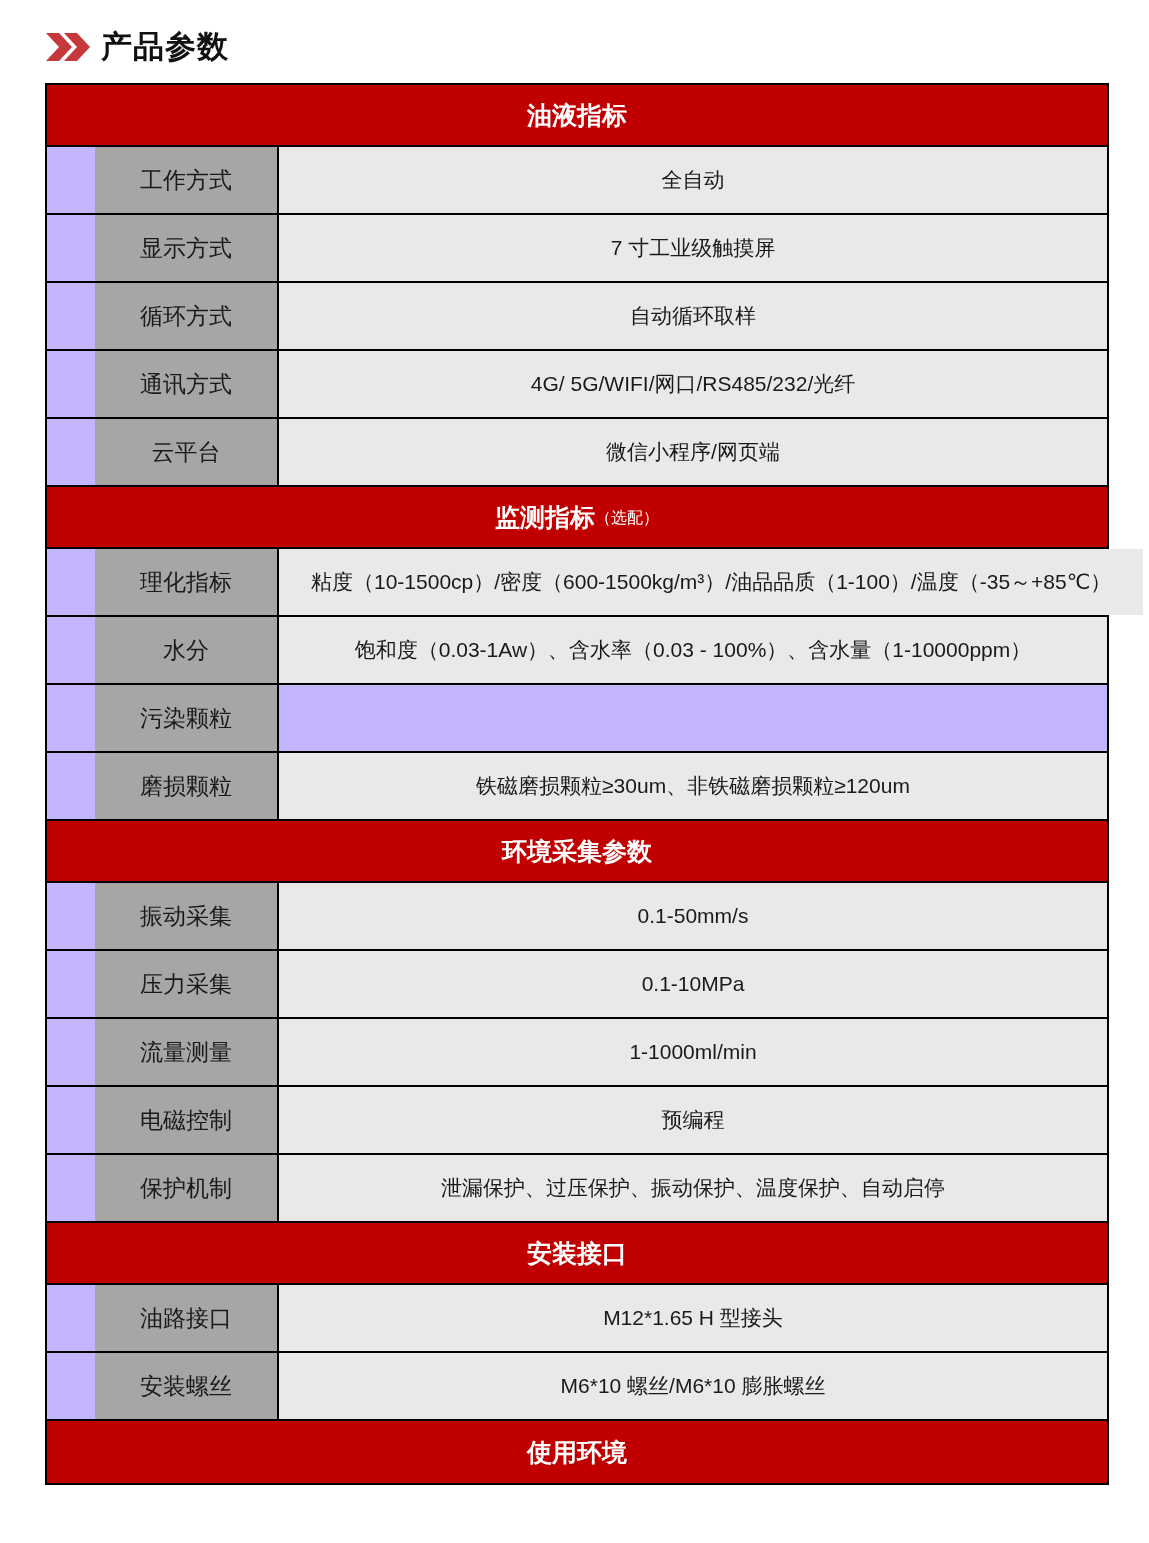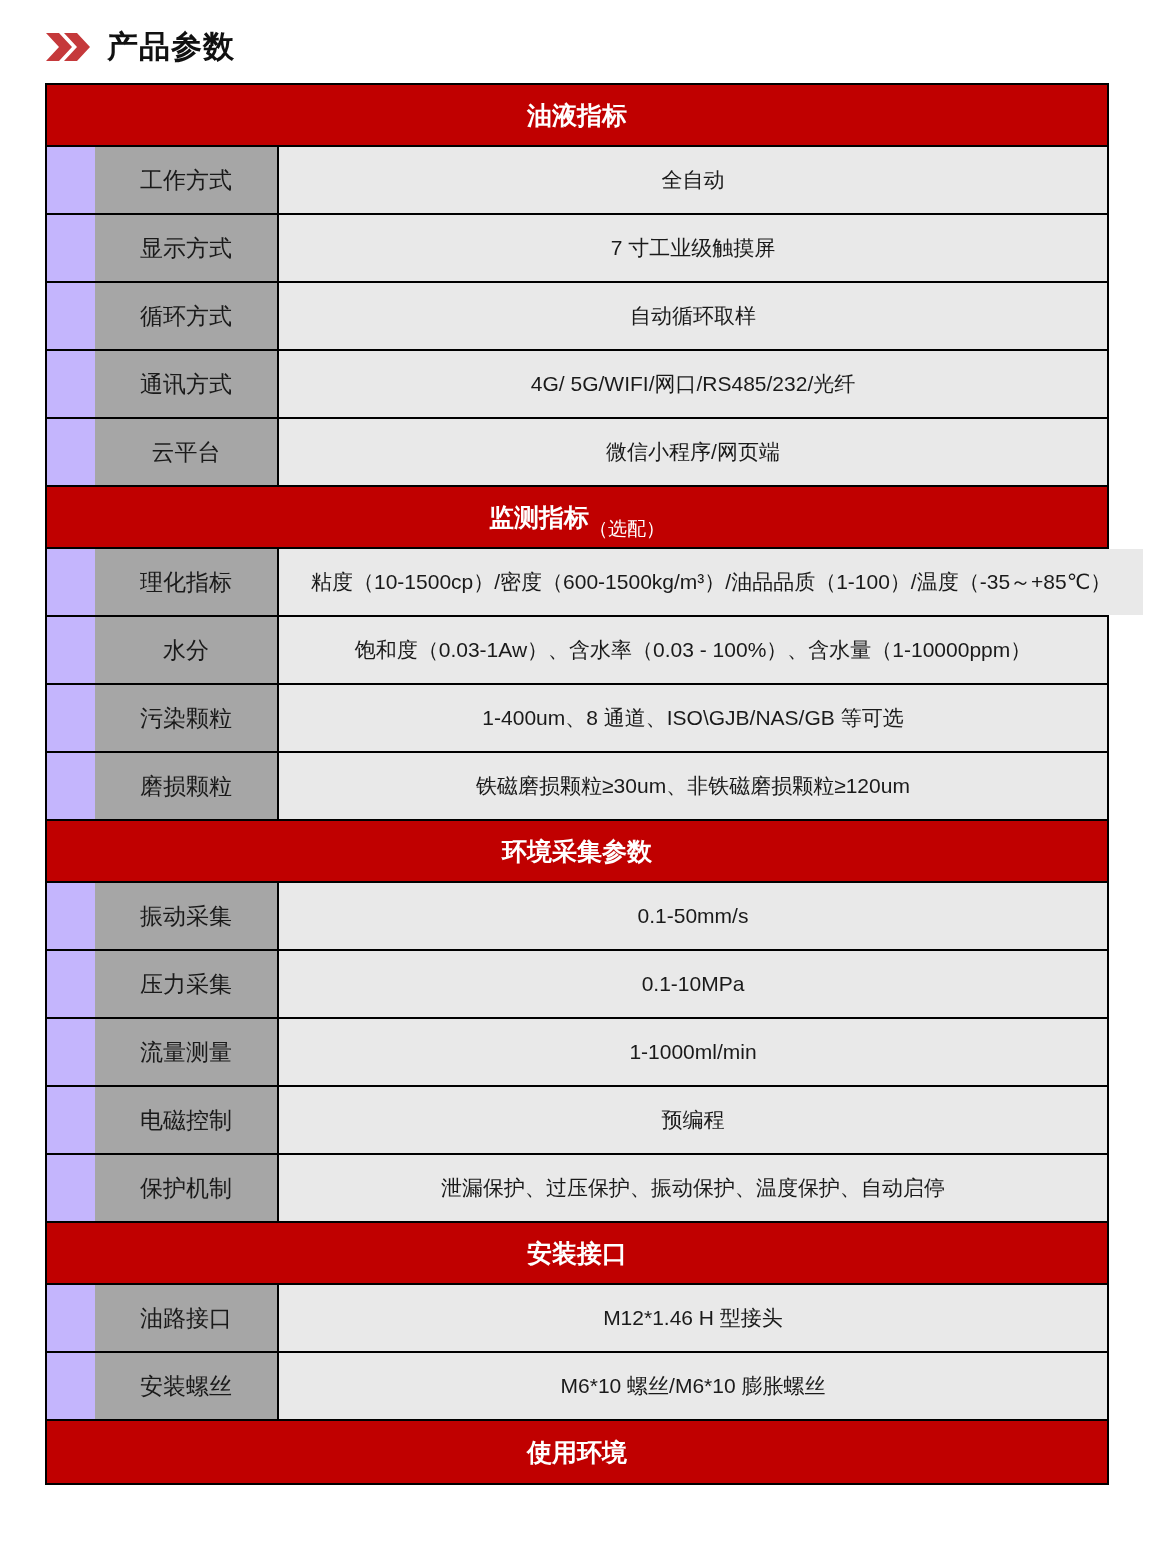--- a/index.html
+++ b/index.html
@@ -12,21 +12,21 @@
   .page {
     position: relative;
     width: 1149px;
     height: 1543px;
     background: #ffffff;
     overflow: hidden;
   }
   .title-row {
     display: flex;
     align-items: center;
-    gap: 16px;
+    gap: 10px;
     padding: 26px 0 0 45px;
     height: 42px;
   }
   .chevron-icon svg { display: block; }
   .page-title {
     margin: 0;
     font-size: 31px;
     font-weight: bold;
     letter-spacing: 1px;
     color: #111111;
@@ -46,24 +46,24 @@
     display: flex;
     align-items: center;
     justify-content: center;
     border-bottom: 2px solid var(--border, #000000);
   }
   .section-header-title {
     font-size: 25px;
     font-weight: bold;
   }
   .section-header-note {
-    font-size: 19px;
+    font-size: 16px;
     font-weight: normal;
     position: relative;
-    top: 12px;
+    top: 1px;
   }
   .param-row {
     display: flex;
     height: 68px;
     box-sizing: border-box;
     border-bottom: 2px solid var(--border, #000000);
   }
   .param-table > :last-child { border-bottom: none; }
   .label-cell {
     width: 184px;
@@ -146,21 +146,20 @@
     <div class="value-cell">粘度（10-1500cp）/密度（600-1500kg/m³）/油品品质（1-100）/温度（-35～+85℃）</div>
   </div>
 
   <div class="param-row">
     <div class="label-cell">水分</div>
     <div class="value-cell">饱和度（0.03-1Aw）、含水率（0.03 - 100%）、含水量（1-10000ppm）</div>
   </div>
 
   <div class="param-row">
     <div class="label-cell">污染颗粒</div>
-    <div class="value-cell">1-400um、8 通道、ISO\GJB/NAS/GB 等可选</div>
   </div>
 
   <div class="param-row">
     <div class="label-cell">磨损颗粒</div>
     <div class="value-cell">铁磁磨损颗粒≥30um、非铁磁磨损颗粒≥120um</div>
   </div>
 
   <div class="section-header">
     <span class="section-header-title">环境采集参数</span>
 
@@ -191,21 +190,21 @@
     <div class="value-cell">泄漏保护、过压保护、振动保护、温度保护、自动启停</div>
   </div>
 
   <div class="section-header">
     <span class="section-header-title">安装接口</span>
 
   </div>
 
   <div class="param-row">
     <div class="label-cell">油路接口</div>
-    <div class="value-cell">M12*1.46 H 型接头</div>
+    <div class="value-cell">M12*1.65 H 型接头</div>
   </div>
 
   <div class="param-row">
     <div class="label-cell">安装螺丝</div>
     <div class="value-cell">M6*10 螺丝/M6*10 膨胀螺丝</div>
   </div>
 
   <div class="section-header">
     <span class="section-header-title">使用环境</span>
 

